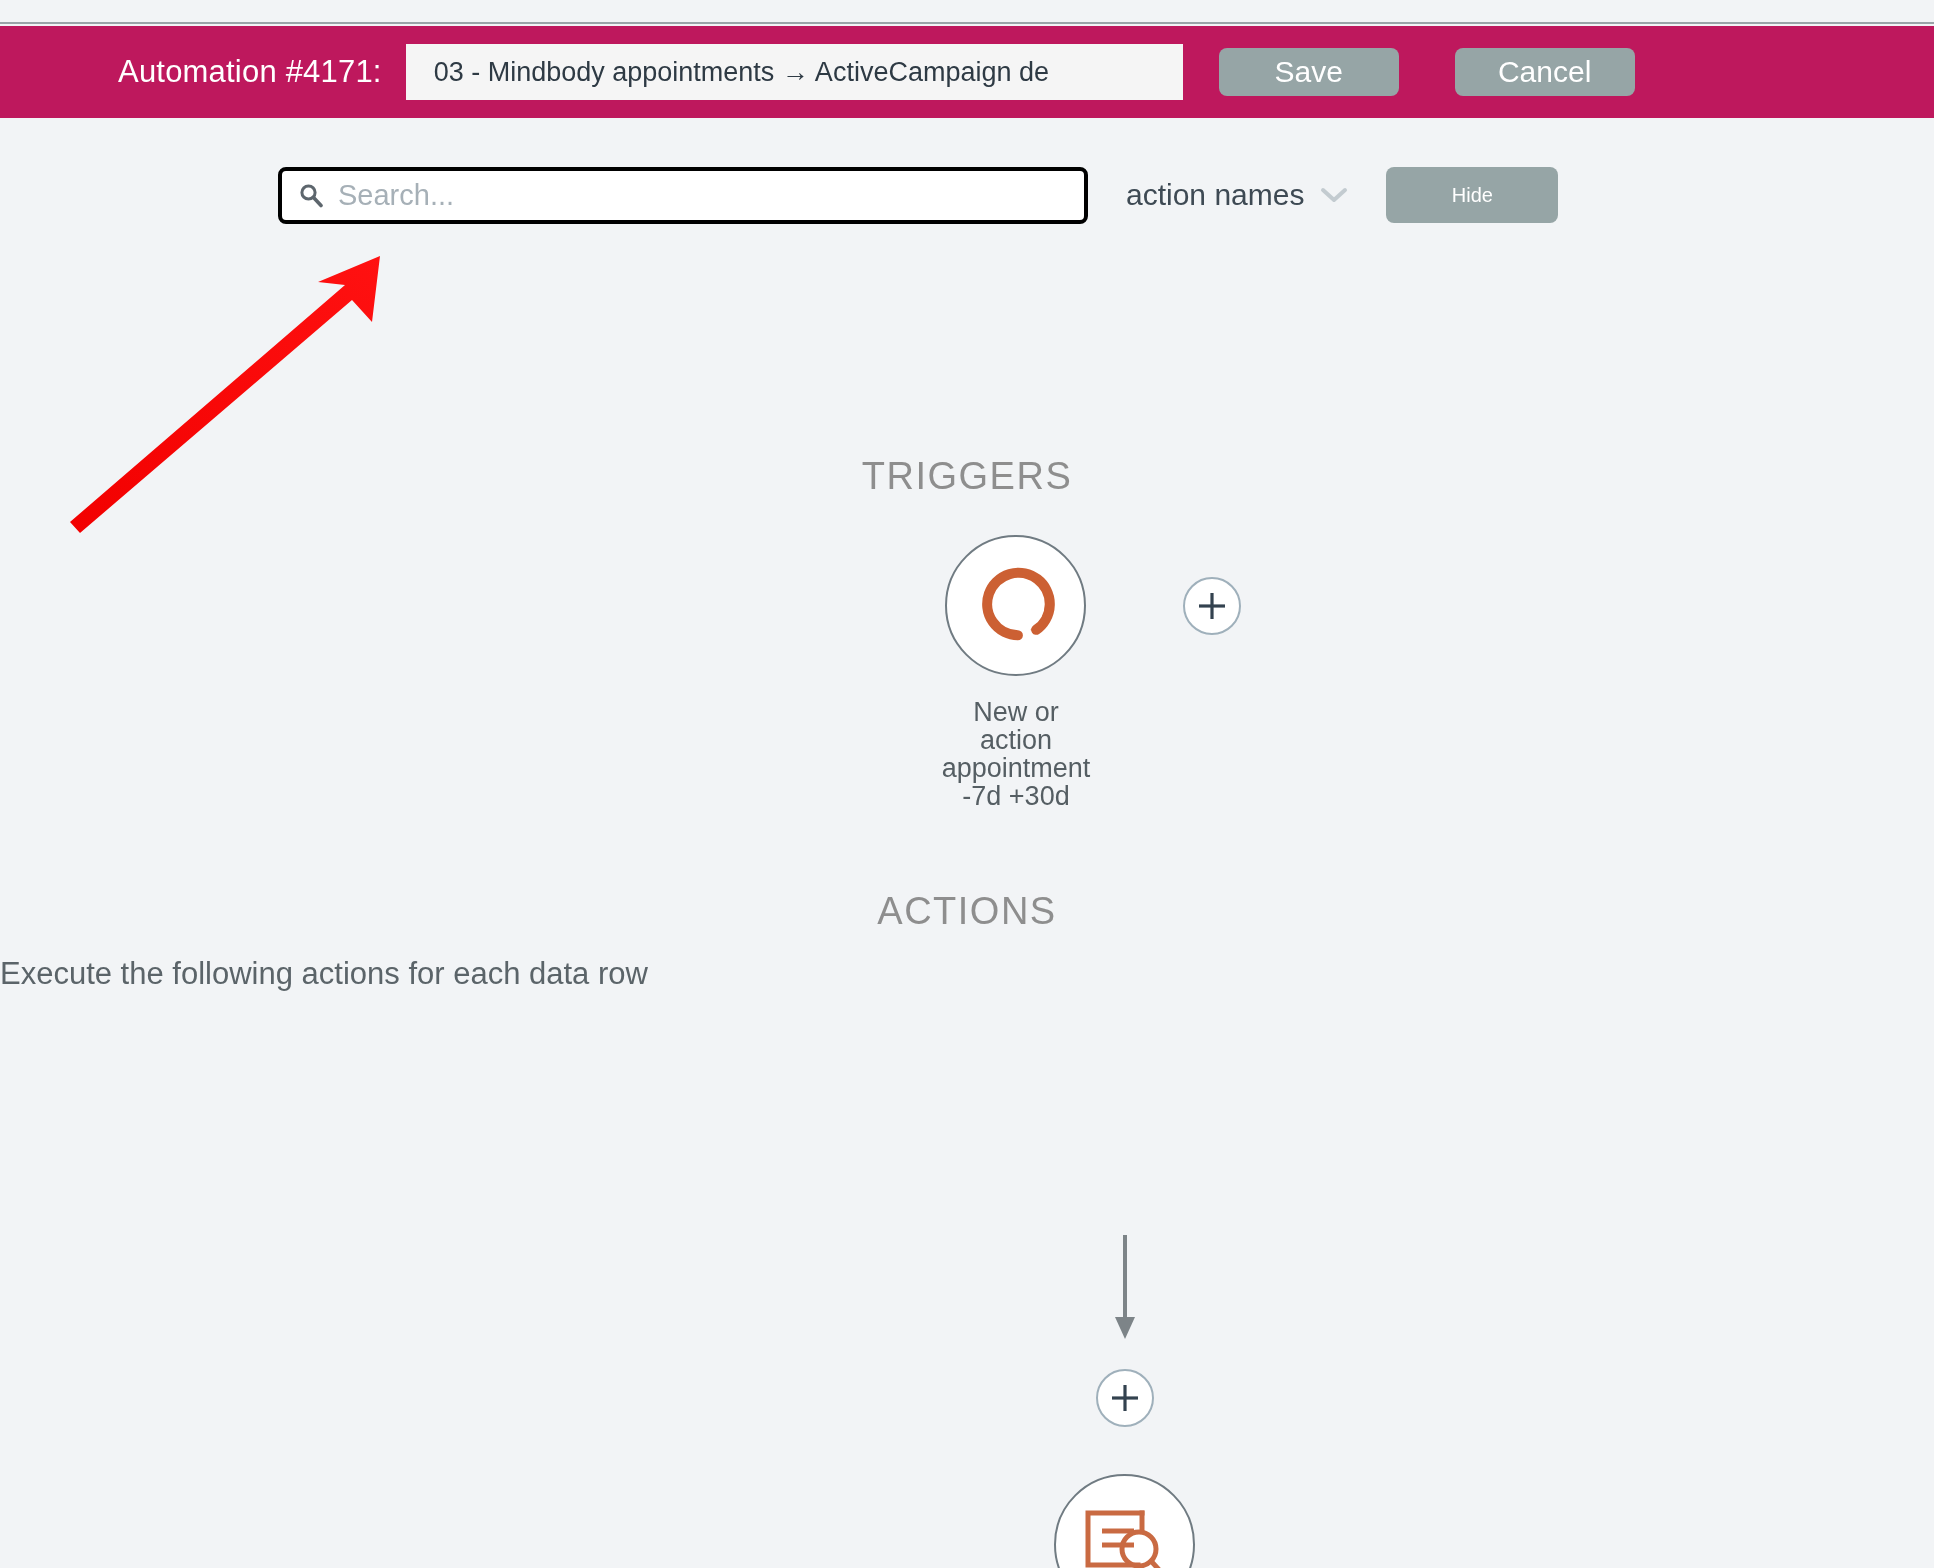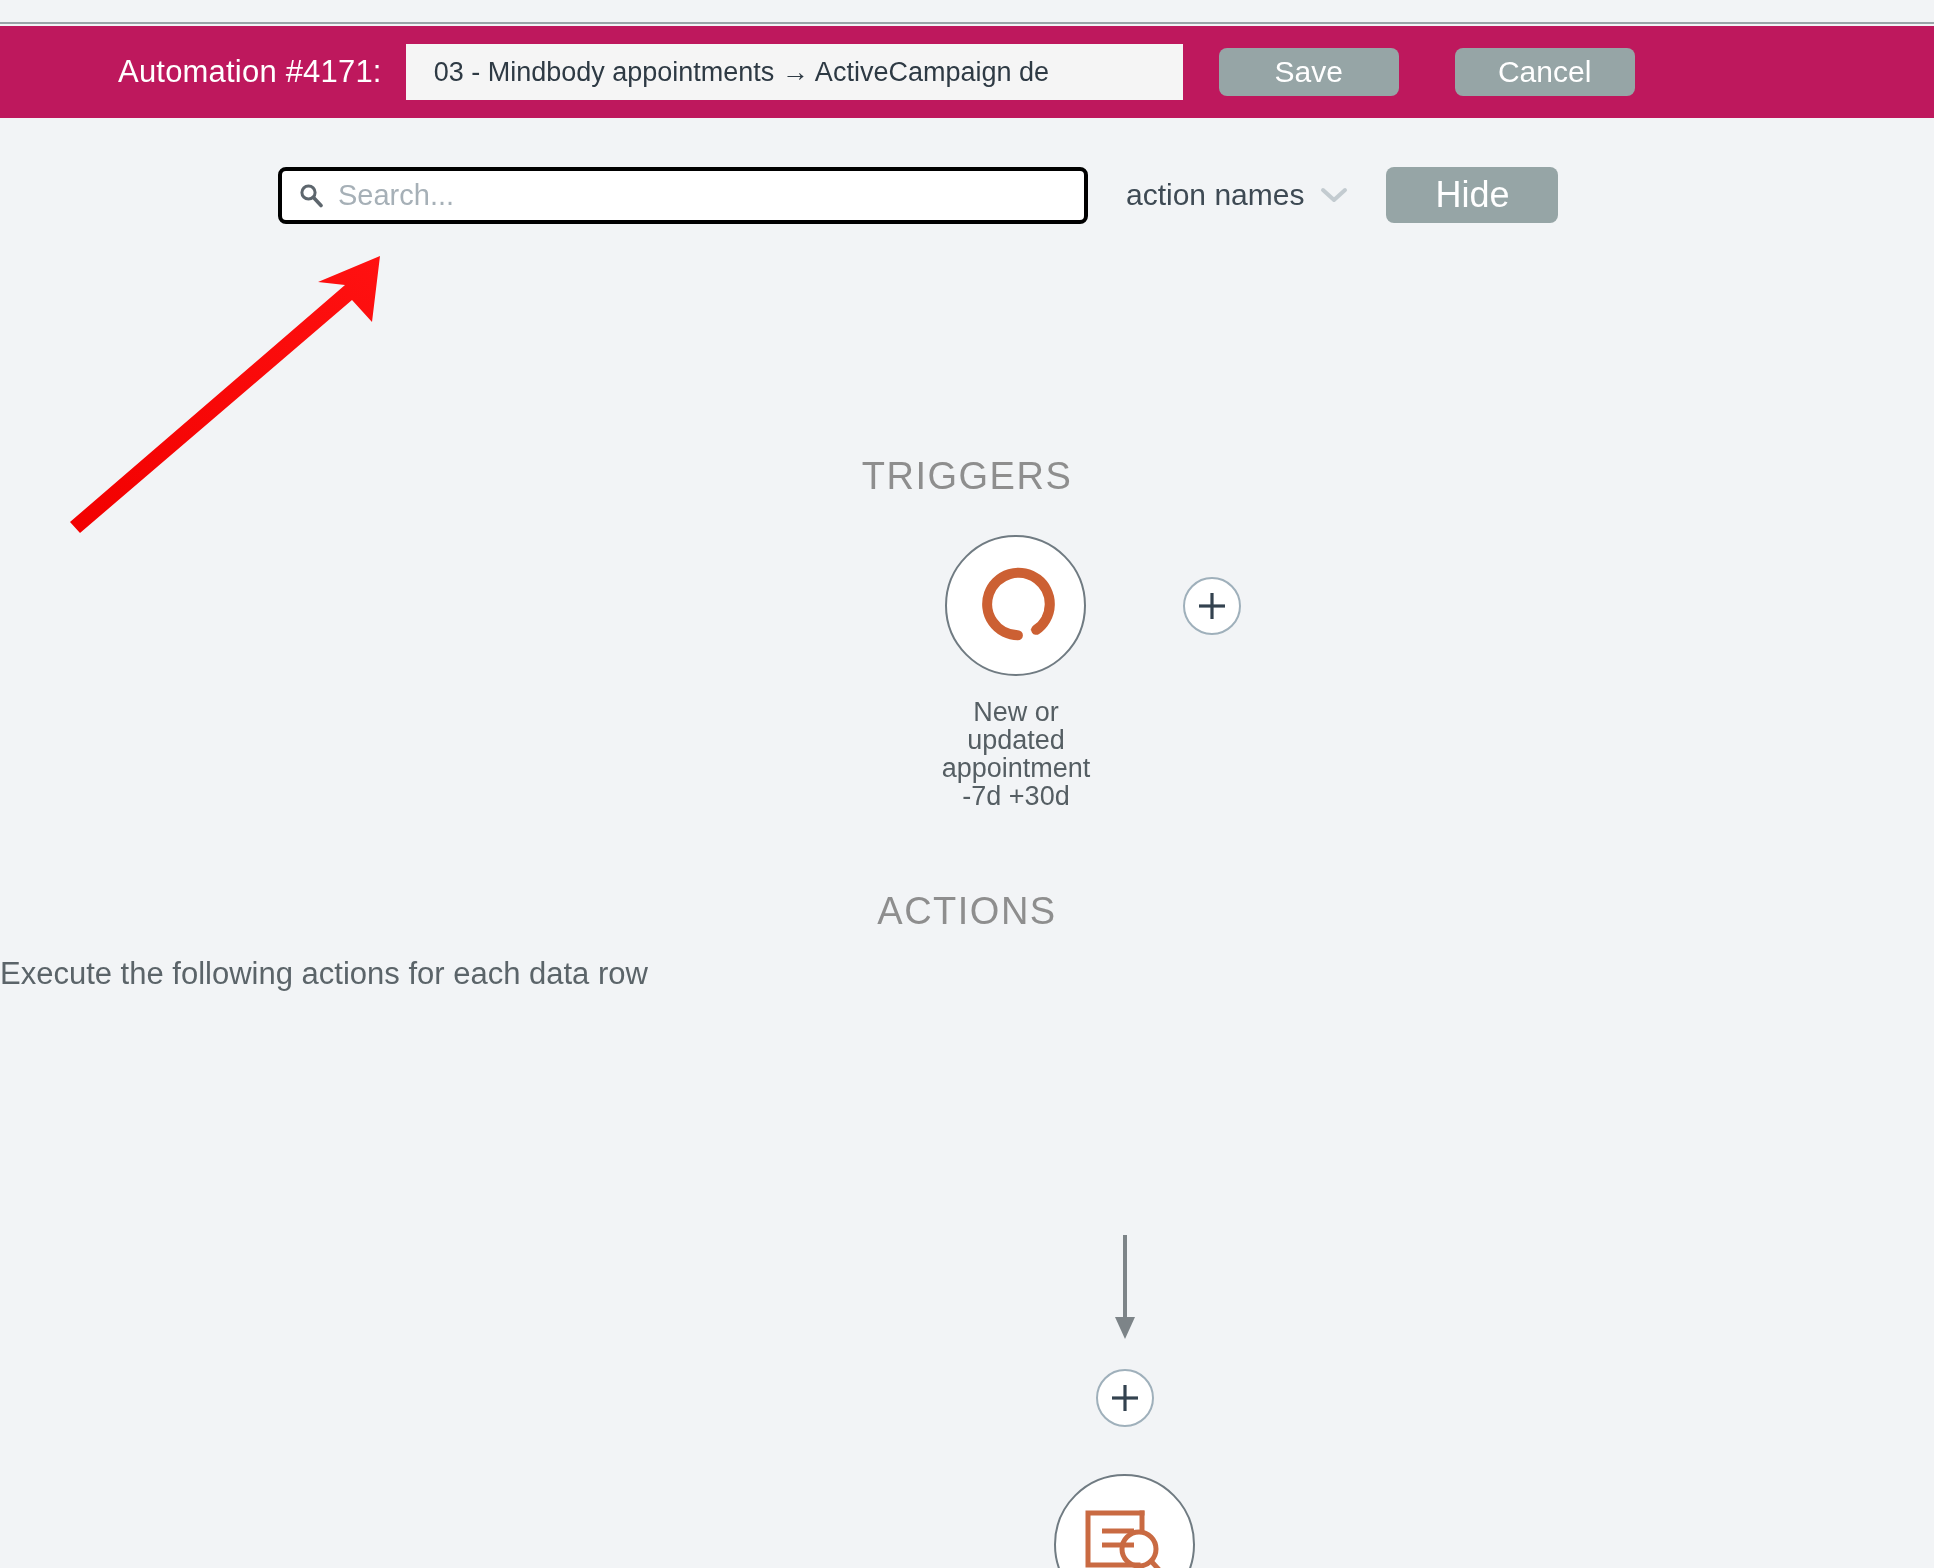--- a/index.html
+++ b/index.html
@@ -109,21 +109,21 @@
   }
   .chev { margin-left: 16px; width: 28px; height: 18px; display:block; }
 
   .hide-btn {
     margin-left: 38px;
     width: 172px; height: 56px;
     background: #96a5a6;
     border: none; border-radius: 8px;
     color: #ffffff;
     font-family: "Liberation Sans", sans-serif;
-    font-size: 36px;
+    font-size: 20px;
     cursor: pointer;
     display: flex; align-items: center; justify-content: center;
   }
 
   
   .canvas { position: absolute; left: 0; top: 230px; width: 1934px; height: 1338px; }
 
   .section-title {
     position: absolute;
     width: 100%;
@@ -230,21 +230,21 @@
         <svg width="92" height="92" viewBox="0 0 100 100" aria-hidden="true">
           <path d="M72 78 A34 34 0 1 0 52 84" fill="none" stroke="#cc6033" stroke-width="11" stroke-linecap="round"></path>
           <path d="M74 26 A33 33 0 0 1 70 76" fill="none" stroke="#cc6033" stroke-width="3.5" stroke-linecap="round" opacity="0.85"></path>
           <path d="M78 33 A31 31 0 0 1 67 78" fill="none" stroke="#cc6033" stroke-width="2.2" stroke-linecap="round" opacity="0.6"></path>
           <path d="M30 21 A36 36 0 0 1 76 27" fill="none" stroke="#cc6033" stroke-width="2.4" stroke-linecap="round" opacity="0.55"></path>
         </svg>
       </span>
     </div>
 
     <div class="node-label" style="left:916px; top:468px;">New or
-updated
+action
 appointment
 -7d +30d</div>
 
     <div class="plus-circle" style="left:1183px; top:347px;">
       <svg width="34" height="34" viewBox="0 0 34 34" aria-hidden="true">
         <line x1="17" y1="4" x2="17" y2="30" stroke="#33424f" stroke-width="3.2"></line>
         <line x1="4" y1="17" x2="30" y2="17" stroke="#33424f" stroke-width="3.2"></line>
       </svg>
     </div>
 

